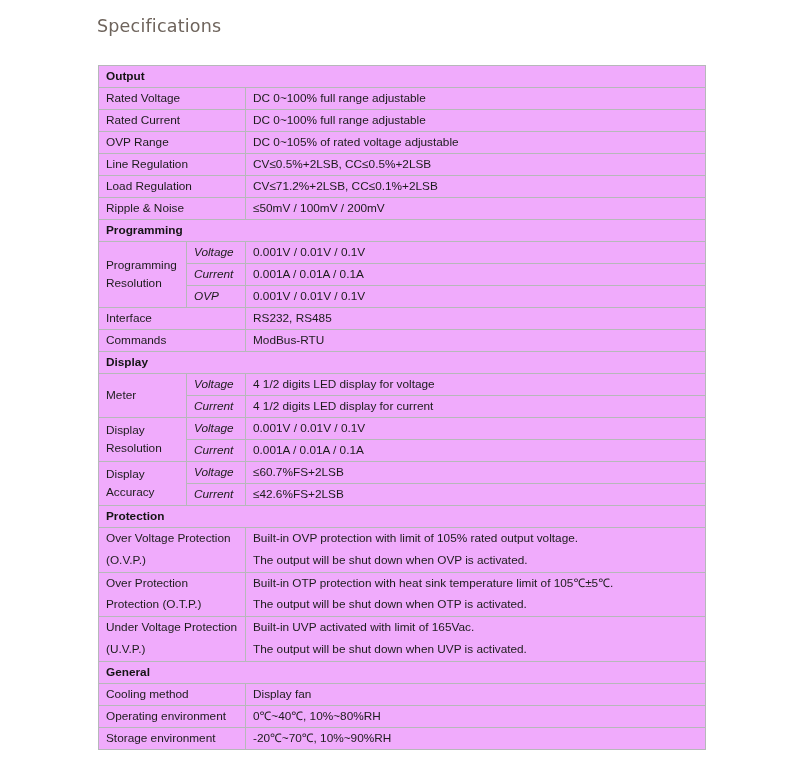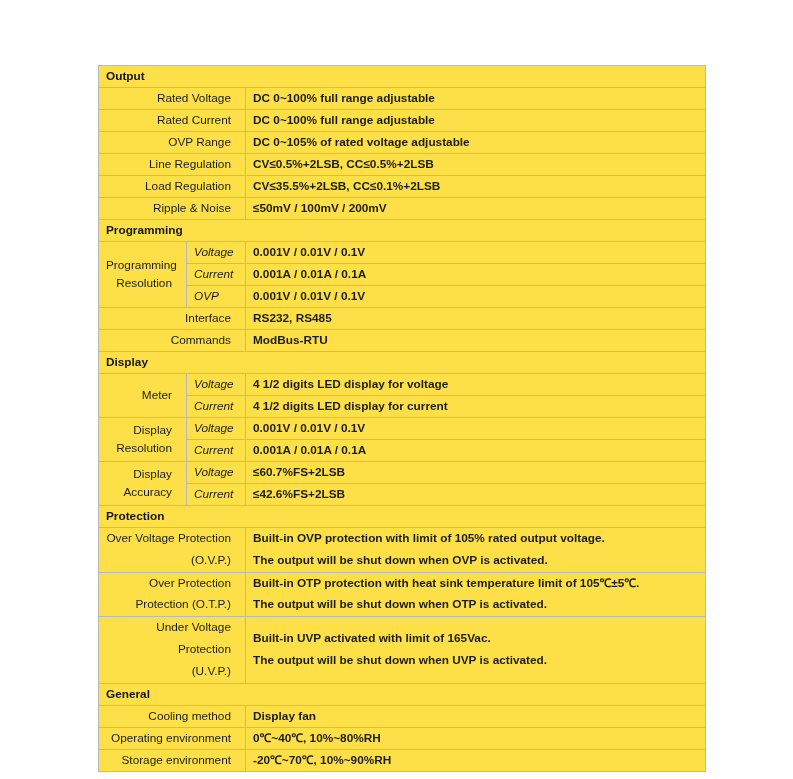--- a/index.html
+++ b/index.html
@@ -41,43 +41,43 @@
     width: 607px;
     border-collapse: collapse;
     table-layout: fixed;
     font-size: 11.8px;
     line-height: 1.25;
     color: #1c1c1c;
   }
 
   #spec-table td {
     border: 1px solid #b6b8ba;
-    padding: 0 14px 0 7px;
+    padding: 0 0 0 7px;
     vertical-align: middle;
-    background: #fde047;
+    background: #f0abfc;
     height: 21px;
   }
 
   
   col.c-label { width: 88px; }
   col.c-sub   { width: 59px; }
   col.c-val   { width: 460px; }
 
   td.section {
     background: #d2d3d5;
     font-weight: bold;
     font-size: 11.8px;
     height: 22px;
     padding-left: 7px;
     color: #141414;
   }
 
-  td.label    { padding-left: 7px; text-align: right; }
+  td.label    { padding-left: 7px; }
   td.sub      { padding-left: 7px; font-style: italic; }
-  td.val      { padding-left: 7px; font-weight: bold; }
+  td.val      { padding-left: 7px; }
 
   td.rowspan-label {
     vertical-align: middle;
     line-height: 1.5;
     padding-top: 1px;
     padding-bottom: 1px;
   }
 
   td.two-line {
     padding-top: 4px;
@@ -87,20 +87,21 @@
   }
   td.two-line .ln { display: block; }
 
   .wrap2 { display: block; }
 </style>
 </head>
 <body>
 
 <div id="page">
 
+  <div id="page-title">Specifications</div>
 
   <table id="spec-table">
     <colgroup>
       <col class="c-label">
       <col class="c-sub">
       <col class="c-val">
     </colgroup>
     <tbody>
 
       <tr>
@@ -117,21 +118,21 @@
       <tr>
         <td class="label" colspan="2">OVP Range</td>
         <td class="val">DC 0~105% of rated voltage adjustable</td>
       </tr>
       <tr>
         <td class="label" colspan="2">Line Regulation</td>
         <td class="val">CV≤0.5%+2LSB, CC≤0.5%+2LSB</td>
       </tr>
       <tr>
         <td class="label" colspan="2">Load Regulation</td>
-        <td class="val">CV≤35.5%+2LSB, CC≤0.1%+2LSB</td>
+        <td class="val">CV≤71.2%+2LSB, CC≤0.1%+2LSB</td>
       </tr>
       <tr>
         <td class="label" colspan="2">Ripple &amp; Noise</td>
         <td class="val">≤50mV / 100mV / 200mV</td>
       </tr>
 
       <tr>
         <td class="section" colspan="3">Programming</td>
       </tr>
       <tr>

